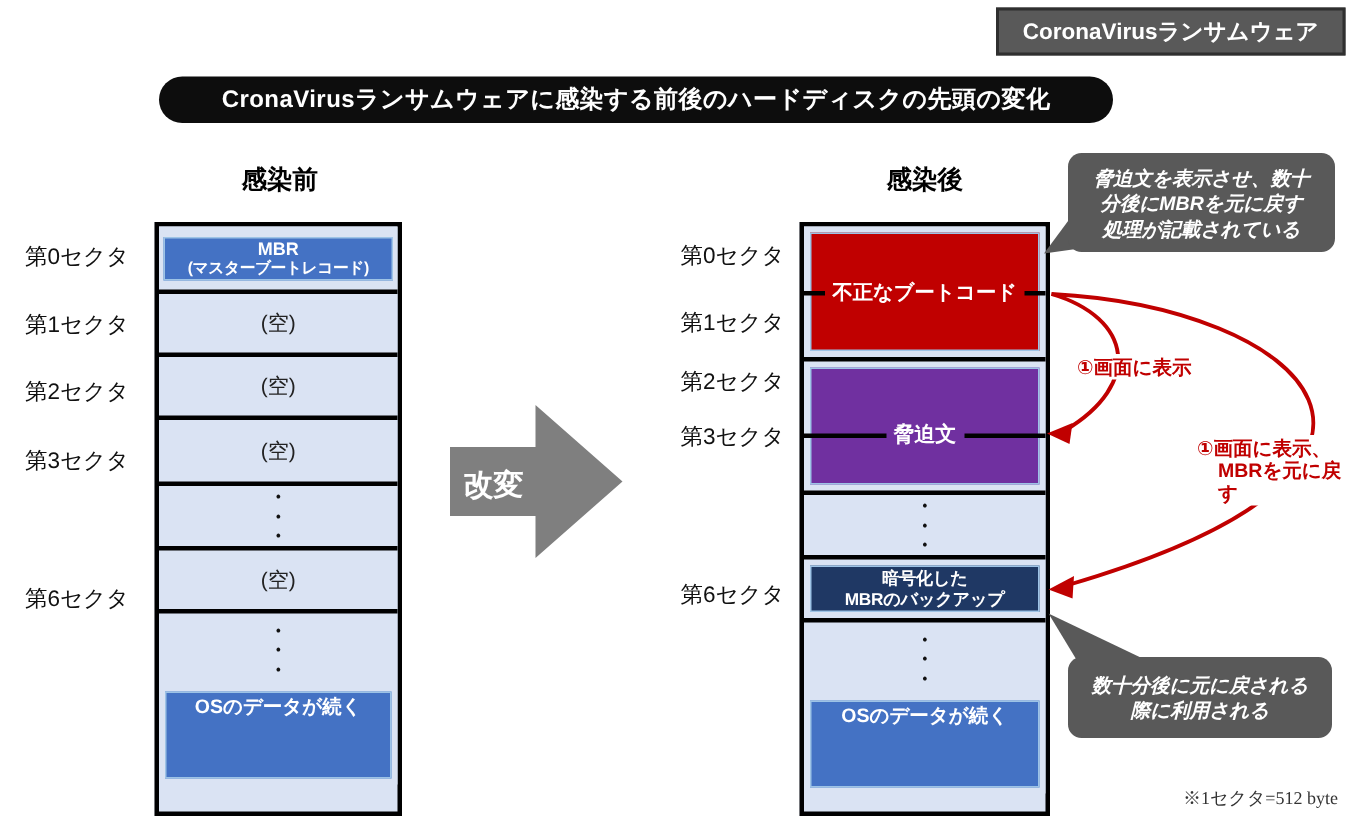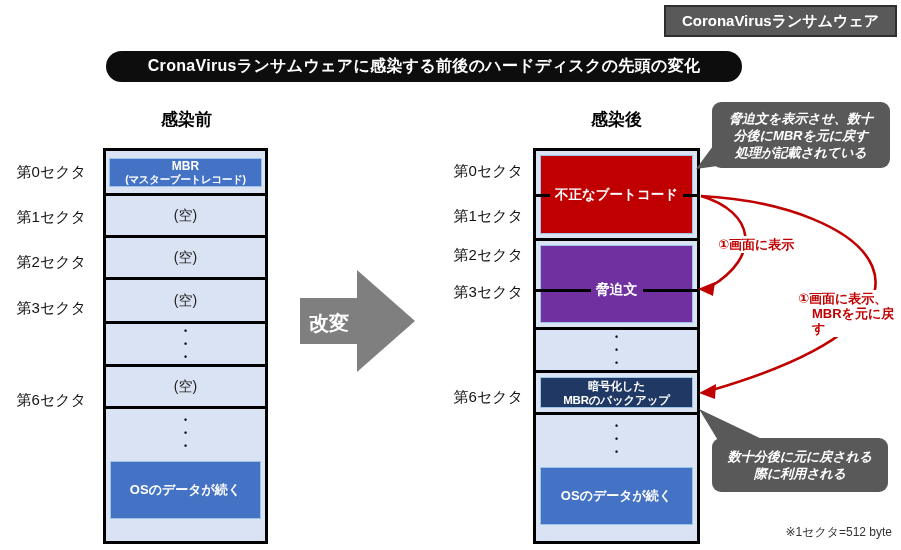--- a/index.html
+++ b/index.html
@@ -36,21 +36,21 @@
     display:flex; flex-direction:column; align-items:center; justify-content:center; color:#fff; font-weight:bold; }
   .mbr-l1 { font-size:12px; line-height:14px; }
   .mbr-l2 { font-size:10.5px; line-height:13px; letter-spacing:-.3px; }
 
   .dots { display:flex; flex-direction:column; align-items:center; justify-content:center; gap:4px; }
   .dots span { font-size:9px; font-weight:bold; color:#111; line-height:9px; }
 
   .bottom-cell { flex-direction:column; justify-content:flex-end; }
   .bottom-cell .dots { flex:1; justify-content:center; }
   .os-box { height:58px; margin:4px; align-self:stretch; background:#4472c4; border:1px solid #9dc3e6;
-    display:flex; align-items:center; justify-content:center; color:#fff; font-weight:bold; font-size:13px; }
+    display:flex; align-items:flex-start; justify-content:center; color:#fff; font-weight:bold; font-size:13px; }
 
   
   .payload-box { position:absolute; left:4px; right:4px; top:4px; bottom:4px; border:1px solid #9dc3e6; }
   .red-box    { background:#c00000; }
   .purple-box { background:#7030a0; }
   .divider-line { position:absolute; left:0; right:0; height:3px; background:#000; }
   .divider-text { position:absolute; left:0; right:0; text-align:center; color:#fff; font-weight:bold; }
   .divider-text span { background:inherit; padding:0 5px; }
   .red-cell .divider-text span { background:#c00000;margin-top:15px; }
   .purple-cell .divider-text span { background:#7030a0; }
@@ -71,21 +71,21 @@
   .callout-bottom { left:712px; top:438px; width:176px; height:54px; }
   .tail-svg { position:absolute; left:0; top:0; pointer-events:none; }
 
   
   .anno-svg { position:absolute; left:0; top:0; pointer-events:none; }
   .anno-label { position:absolute; color:#c00000; font-weight:bold; font-size:13px; line-height:15px; background:#fff; }
   .anno-1 { left:716px; top:236px; padding:1px 2px; }
   .anno-2 { left:796px; top:290px; padding:1px 2px; }
   .anno-2 .l2 { padding-left:14px; }
 
-  .footnote { position:absolute; left:740px; top:524px; width:152px; text-align:right; font-size:12px; color:#333; }
+  .footnote { position:absolute; left:740px; top:524px; width:152px; text-align:right; font-size:12px; color:#333;font-family:Liberation Serif, serif; }
 </style>
 </head>
 <body>
 
 <div class="canvas">
 
   <div class="badge">
     <span>CoronaVirusランサムウェア</span>
   </div>
 

